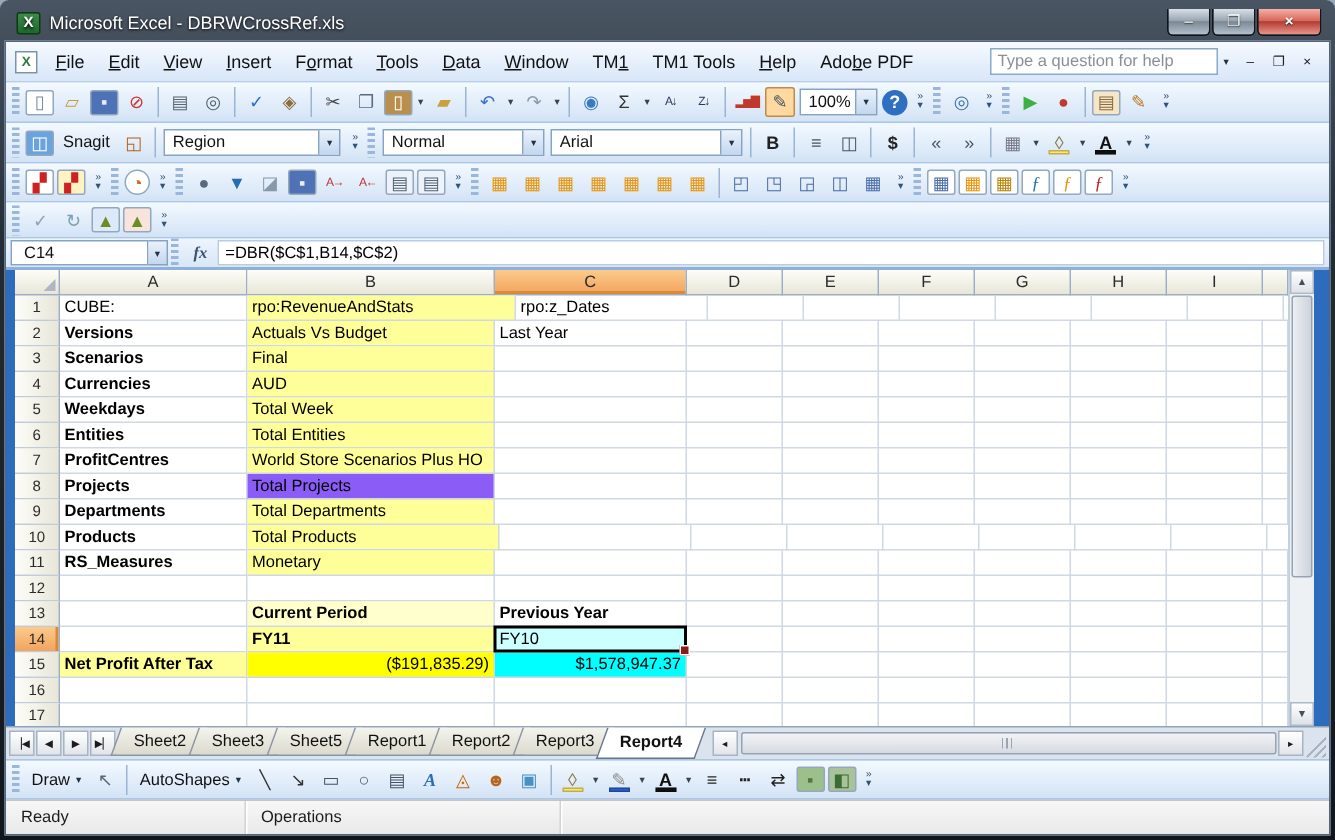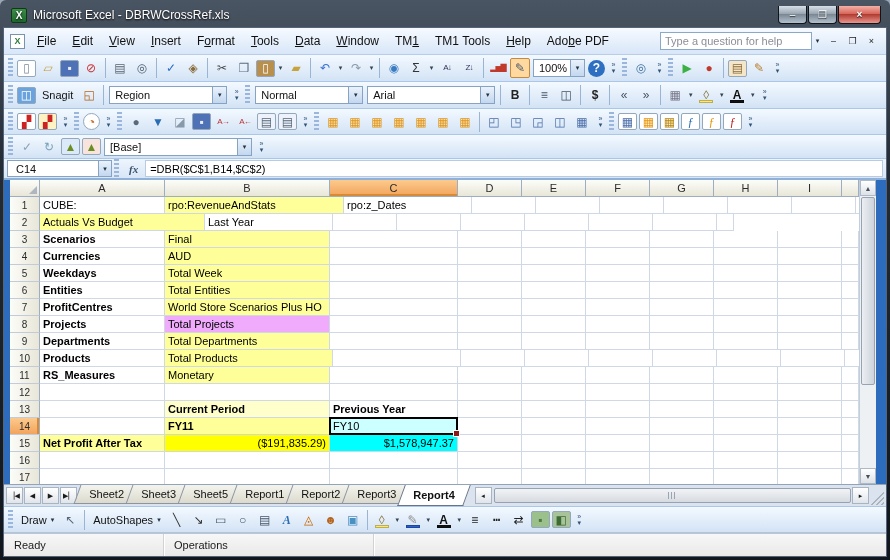--- a/index.html
+++ b/index.html
@@ -469,24 +469,20 @@
         </div>
         <div class="ic">
           <span class="g" style="color: rgb(122, 160, 184);">↻</span>
         </div>
         <div class="ic fr" style="background: rgb(220, 233, 248);">
           <span class="g" style="color: rgb(107, 142, 35);">▲</span>
         </div>
         <div class="ic fr" style="background: rgb(248, 228, 220);">
           <span class="g" style="color: rgb(107, 142, 35);">▲</span>
         </div>
-        <div class="combo" style="width: 148px;">
-          <span class="cv">[Base]</span>
-          <span class="ca">▾</span>
-        </div>
         <div class="tovf">
           <span>»</span>
           <span>▾</span>
         </div>
       </div>
 
     <div class="fbar">
       <div class="namebox">C14</div>
       <div class="nbdd">▾</div>
       <div class="tgrip"></div>
@@ -519,20 +515,21 @@
               <div class="gc" style="width: 64px;"></div>
               <div class="gc" style="width: 64px;"></div>
               <div class="gc" style="width: 64px;"></div>
               <div class="gc" style="width: 64px;"></div>
               <div class="gc" style="width: 64px;"></div>
               <div class="gc" style="width: 64px;"></div>
               <div class="gc" style="width: 17px;"></div>
             </div>
             <div class="grow">
               <div class="rh">2</div>
+              <div class="gc b" style="width: 125px;">Versions</div>
               <div class="gc" style="width: 165px; background: rgb(255, 255, 153);">Actuals Vs Budget</div>
               <div class="gc" style="width: 128px;">Last Year</div>
               <div class="gc" style="width: 64px;"></div>
               <div class="gc" style="width: 64px;"></div>
               <div class="gc" style="width: 64px;"></div>
               <div class="gc" style="width: 64px;"></div>
               <div class="gc" style="width: 64px;"></div>
               <div class="gc" style="width: 64px;"></div>
               <div class="gc" style="width: 17px;"></div>
             </div>
@@ -597,21 +594,21 @@
               <div class="gc" style="width: 64px;"></div>
               <div class="gc" style="width: 64px;"></div>
               <div class="gc" style="width: 64px;"></div>
               <div class="gc" style="width: 64px;"></div>
               <div class="gc" style="width: 64px;"></div>
               <div class="gc" style="width: 17px;"></div>
             </div>
             <div class="grow">
               <div class="rh">8</div>
               <div class="gc b" style="width: 125px;">Projects</div>
-              <div class="gc" style="width: 165px; background: #f0abfc;">Total Projects</div>
+              <div class="gc" style="width: 165px; background: #8b5cf6;">Total Projects</div>
               <div class="gc" style="width: 128px;"></div>
               <div class="gc" style="width: 64px;"></div>
               <div class="gc" style="width: 64px;"></div>
               <div class="gc" style="width: 64px;"></div>
               <div class="gc" style="width: 64px;"></div>
               <div class="gc" style="width: 64px;"></div>
               <div class="gc" style="width: 64px;"></div>
               <div class="gc" style="width: 17px;"></div>
             </div>
             <div class="grow">

